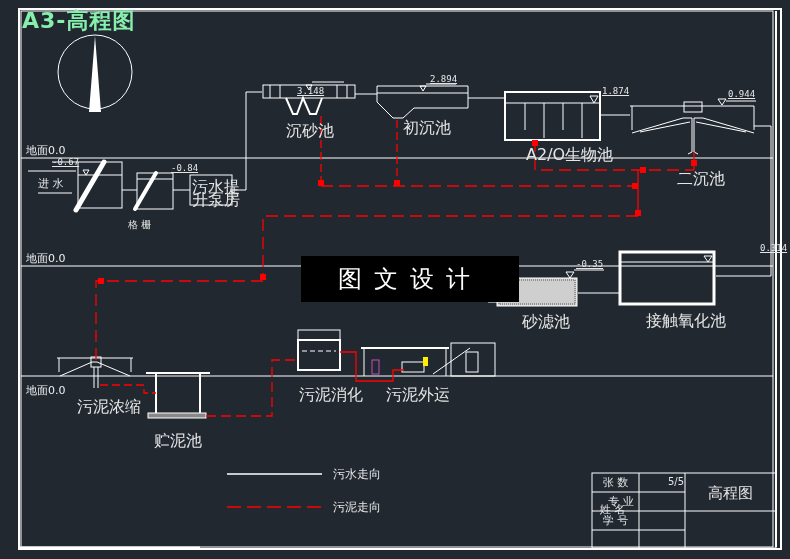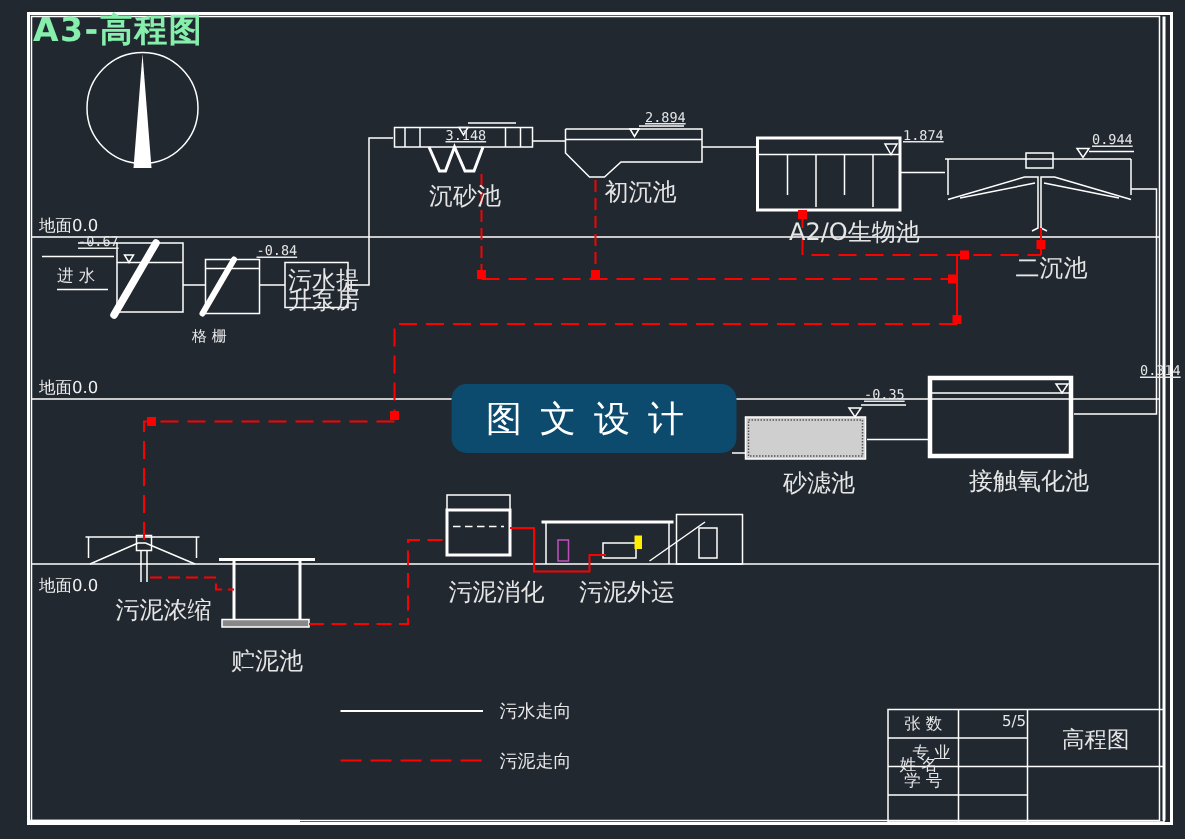--- a/index.html
+++ b/index.html
@@ -2,21 +2,21 @@
 <html><head>
 <meta charset="utf-8">
 <style>
   html, body { margin: 0; padding: 0; background: #212830; }
   body { width: 790px; height: 559px; position: relative; overflow: hidden; font-family: "DejaVu Sans", sans-serif; }
   svg { position: absolute; left: 0; top: 0; }
   .lbl { position: absolute; color: #e6e6e6; font-size: 16px; white-space: nowrap; line-height: 1; font-family: "DejaVu Sans", sans-serif; }
   .elev { position: absolute; color: #e6e6e6; font-size: 9px; white-space: nowrap; line-height: 1; text-decoration: underline; font-family: "DejaVu Sans Mono", monospace; }
   .ground { position: absolute; color: #f0f0f0; font-size: 11px; white-space: nowrap; line-height: 1; }
   .title { position: absolute; left: 22px; top: 10px; color: #86efac; font-size: 22px; font-weight: bold; letter-spacing: 1px; line-height: 1; font-family: "DejaVu Sans", sans-serif; }
-  .wm { position: absolute; left: 301px; top: 256px; width: 190px; height: 46px; background: #0c4a6e; color: #fff; font-size: 24px; letter-spacing: 12px; display: flex; align-items: center; justify-content: center; font-family: "DejaVu Serif", serif; border-radius: 10px; }
+  .wm { position: absolute; left: 301px; top: 256px; width: 218px; height: 46px; background: #000000; color: #fff; font-size: 24px; letter-spacing: 12px; display: flex; align-items: center; justify-content: center; font-family: "DejaVu Serif", serif; }
   .tb { position: absolute; color: #e6e6e6; font-size: 11px; text-align: center; line-height: 1; }
 </style>
 </head>
 <body>
 
 <svg width="790" height="559">
 
   <rect x="19" y="9" width="762" height="540" fill="none" stroke="#fff" stroke-width="2"></rect>
   <line x1="19" y1="548" x2="200" y2="548" stroke="#fff" stroke-width="3"></line>
   <rect x="21" y="11" width="752" height="536" fill="none" stroke="#fff" stroke-width="1"></rect>

